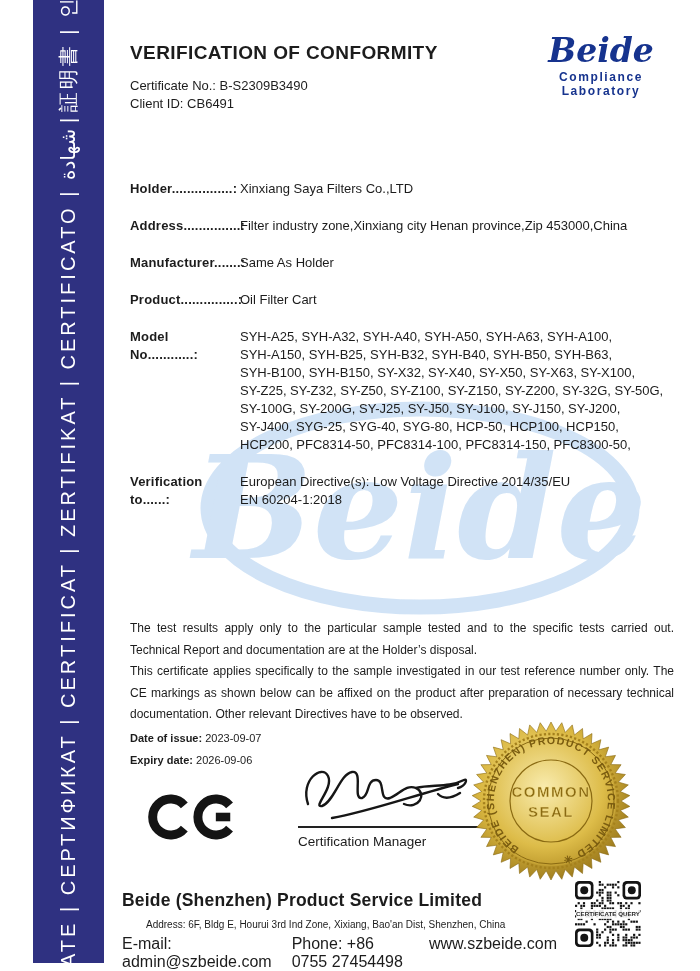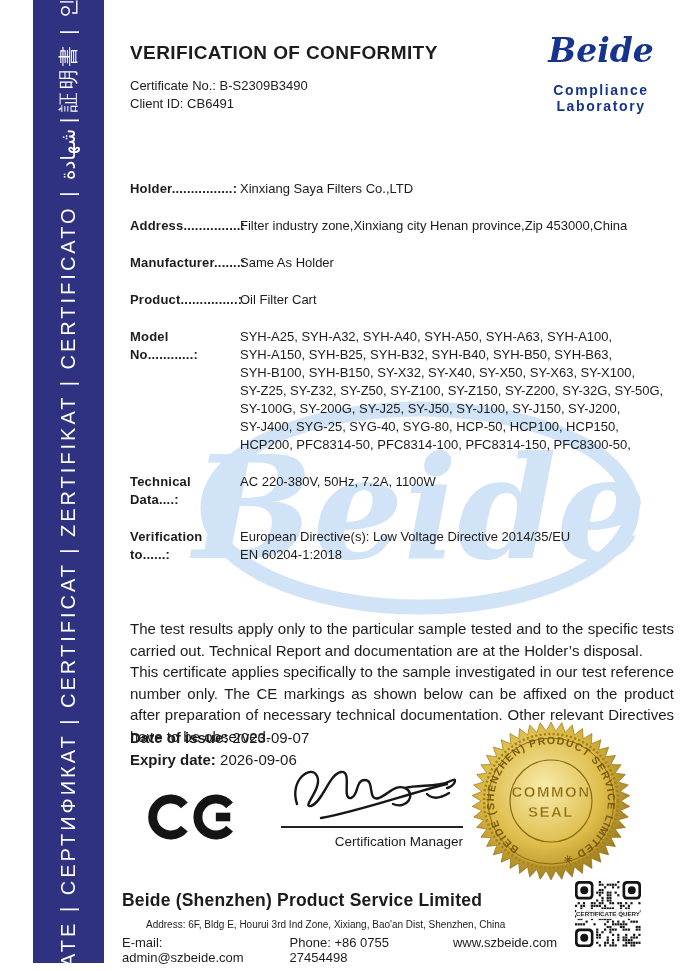--- a/index.html
+++ b/index.html
@@ -22,45 +22,45 @@
   
   .page-title{position:absolute;left:130px;top:42px;font-size:19px;font-weight:bold;letter-spacing:.4px;z-index:3;}
   .cert-line{position:absolute;left:130px;font-size:13px;z-index:3;}
   .cert-no{top:78px;}
   .client-id{top:96px;}
   .logo{position:absolute;left:531px;top:34px;width:140px;text-align:center;z-index:3;}
   .logo-name{
     font-family:"DejaVu Serif","Liberation Serif",serif;font-style:italic;font-weight:bold;
     font-size:33px;color:#16338e;line-height:1.05;
   }
-  .logo-tag{font-size:14px;font-weight:bold;letter-spacing:1.6px;color:#16338e;margin-top:13px;}
+  .logo-tag{font-size:12px;font-weight:bold;letter-spacing:1.6px;color:#16338e;margin-top:1px;}
   
   .watermark{position:absolute;left:178px;top:390px;z-index:0;opacity:.95;}
   
   .fields{position:absolute;left:130px;top:180px;width:544px;z-index:1;font-size:13px;}
   .frow{display:flex;line-height:18px;margin-bottom:19px;}
   .flabel{width:110px;font-weight:bold;flex-shrink:0;letter-spacing:.2px;}
   .fvalue{flex:1;}
   .fvalue div{line-height:18px;}
   
-  .disclaimer{position:absolute;left:130px;top:618px;width:544px;font-size:15px;line-height:21.5px;text-align:justify;z-index:1;}
+  .disclaimer{position:absolute;left:130px;top:618px;width:544px;font-size:12px;line-height:21.5px;text-align:justify;z-index:1;}
   .disclaimer p{margin:0;}
-  .dates{position:absolute;left:130px;top:727px;font-size:15px;line-height:22px;z-index:1;}
+  .dates{position:absolute;left:130px;top:727px;font-size:11px;line-height:22px;z-index:1;}
   .dates b{font-weight:bold;}
   
   .ce{position:absolute;left:148px;top:786px;z-index:1;}
-  .sig{position:absolute;left:281px;top:760px;width:182px;text-align:right;z-index:1;}
+  .sig{position:absolute;left:298px;top:760px;width:182px;text-align:left;z-index:1;}
   .sig-line{border-top:2px solid #222;margin-top:-4px;}
   .sig-title{font-size:13.5px;margin-top:6px;}
   .seal{position:absolute;left:471px;top:721px;z-index:1;}
   
   .footer{position:absolute;left:122px;top:890px;width:455px;z-index:1;}
   .company{font-size:17.5px;font-weight:bold;letter-spacing:.2px;}
   .f-addr{font-size:10px;margin-top:8px;margin-left:24px;}
-  .f-contact{font-size:13px;margin-top:5px;display:flex;}
+  .f-contact{font-size:16px;margin-top:5px;display:flex;}
   .f-contact span{margin-right:20px;}
   .qr{position:absolute;left:575px;top:881px;z-index:1;}
 </style>
 </head>
 <body>
 
 <div class="sidebar">
   <div class="sidebar-text">CERTIFICATE | СЕРТИФИКАТ | CERTIFICAT | ZERTIFIKAT | CERTIFICATO | شهادة | 証明書 | 인증서입니다</div>
 </div>
 
@@ -106,24 +106,20 @@
     <div class="flabel">Model No............:</div>
     <div class="fvalue">
       <div>SYH-A25, SYH-A32, SYH-A40, SYH-A50, SYH-A63, SYH-A100,</div>
       <div>SYH-A150, SYH-B25, SYH-B32, SYH-B40, SYH-B50, SYH-B63,</div>
       <div>SYH-B100, SYH-B150,  SY-X32, SY-X40, SY-X50, SY-X63, SY-X100,</div>
       <div>SY-Z25, SY-Z32, SY-Z50, SY-Z100, SY-Z150, SY-Z200, SY-32G, SY-50G,</div>
       <div>SY-100G, SY-200G, SY-J25, SY-J50, SY-J100, SY-J150, SY-J200,</div>
       <div>SY-J400, SYG-25, SYG-40, SYG-80, HCP-50, HCP100, HCP150,</div>
       <div>HCP200, PFC8314-50, PFC8314-100, PFC8314-150, PFC8300-50,</div>
     </div>
-  </div>
-  <div class="frow">
-    <div class="flabel">Technical Data....:</div>
-    <div class="fvalue">AC 220-380V, 50Hz, 7.2A, 1100W</div>
   </div>
   <div class="frow">
     <div class="flabel">Verification to......:</div>
     <div class="fvalue">
       <div>European Directive(s): Low Voltage Directive 2014/35/EU</div>
       <div>EN 60204-1:2018</div>
     </div>
   </div>
 </div>
 

